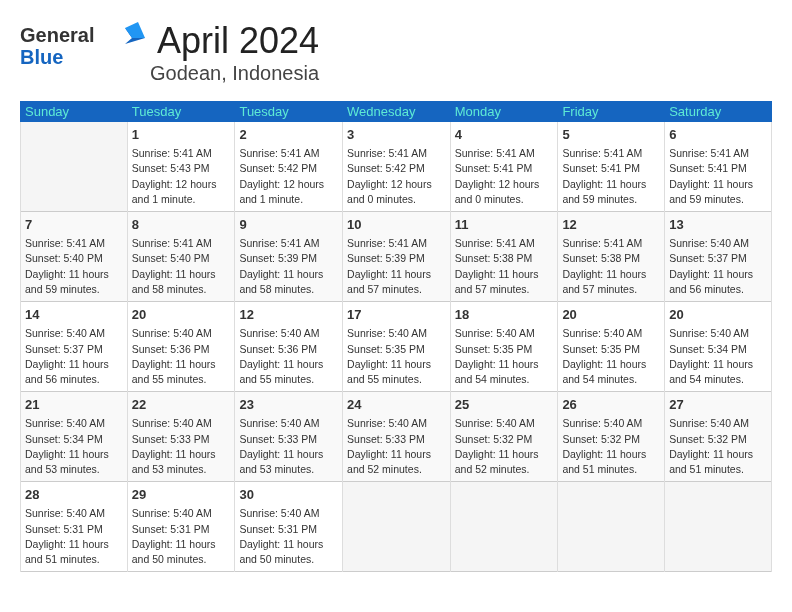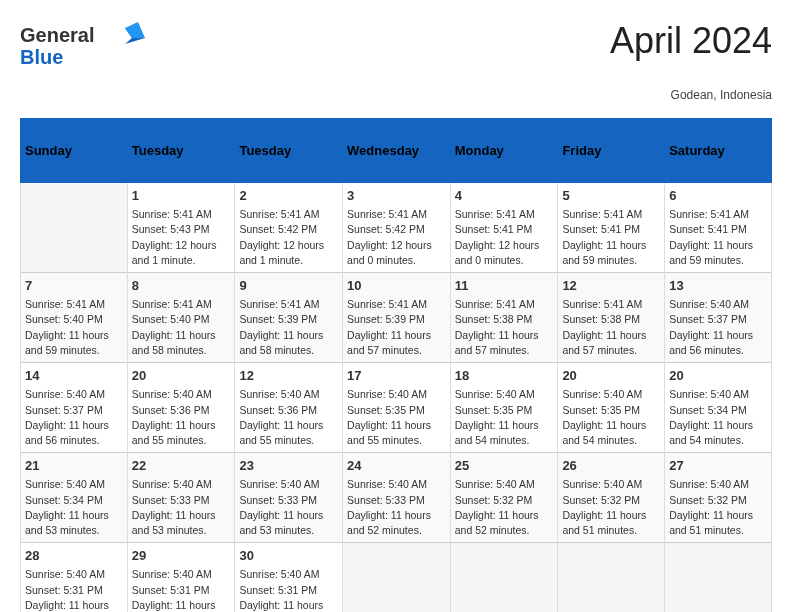--- a/index.html
+++ b/index.html
@@ -5,51 +5,50 @@
     * { box-sizing: border-box; margin: 0; padding: 0; }
     body {
       font-family: Arial, sans-serif;
       background: #fff;
       width: 792px;
       min-height: 612px;
       padding: 20px;
     }
     .header {
       display: flex;
-      justify-content: space-between;
+      justify-content: flex-start;
       align-items: flex-start;
       margin-bottom: 16px;
     }
     .logo {
       display: flex;
       align-items: center;
     }
     .title-block { text-align: right; }
     .title-month {
       font-size: 36px;
       font-weight: normal;
       color: #222;
     }
     .title-location {
-      font-size: 12px;
+      font-size: 20px;
       color: #444;
-      margin-top: 26px;
     }
     table {
       width: 100%;
       border-collapse: collapse;
       font-size: 11px;
     }
     thead tr th {
       background-color: #1565c0;
-      color: #000000;
-      padding: 24px 4px;
+      color: #5eead4;
+      padding: 2px 4px;
       text-align: left;
       font-size: 13px;
-      font-weight: bold;
+      font-weight: normal;
       border: 1px solid #1565c0;
     }
     tbody tr {
       border-bottom: 1px solid #ccc;
     }
     tbody tr td {
       vertical-align: top;
       padding: 4px 4px;
       border-right: 1px solid #ddd;
       border-left: 1px solid #ddd;

